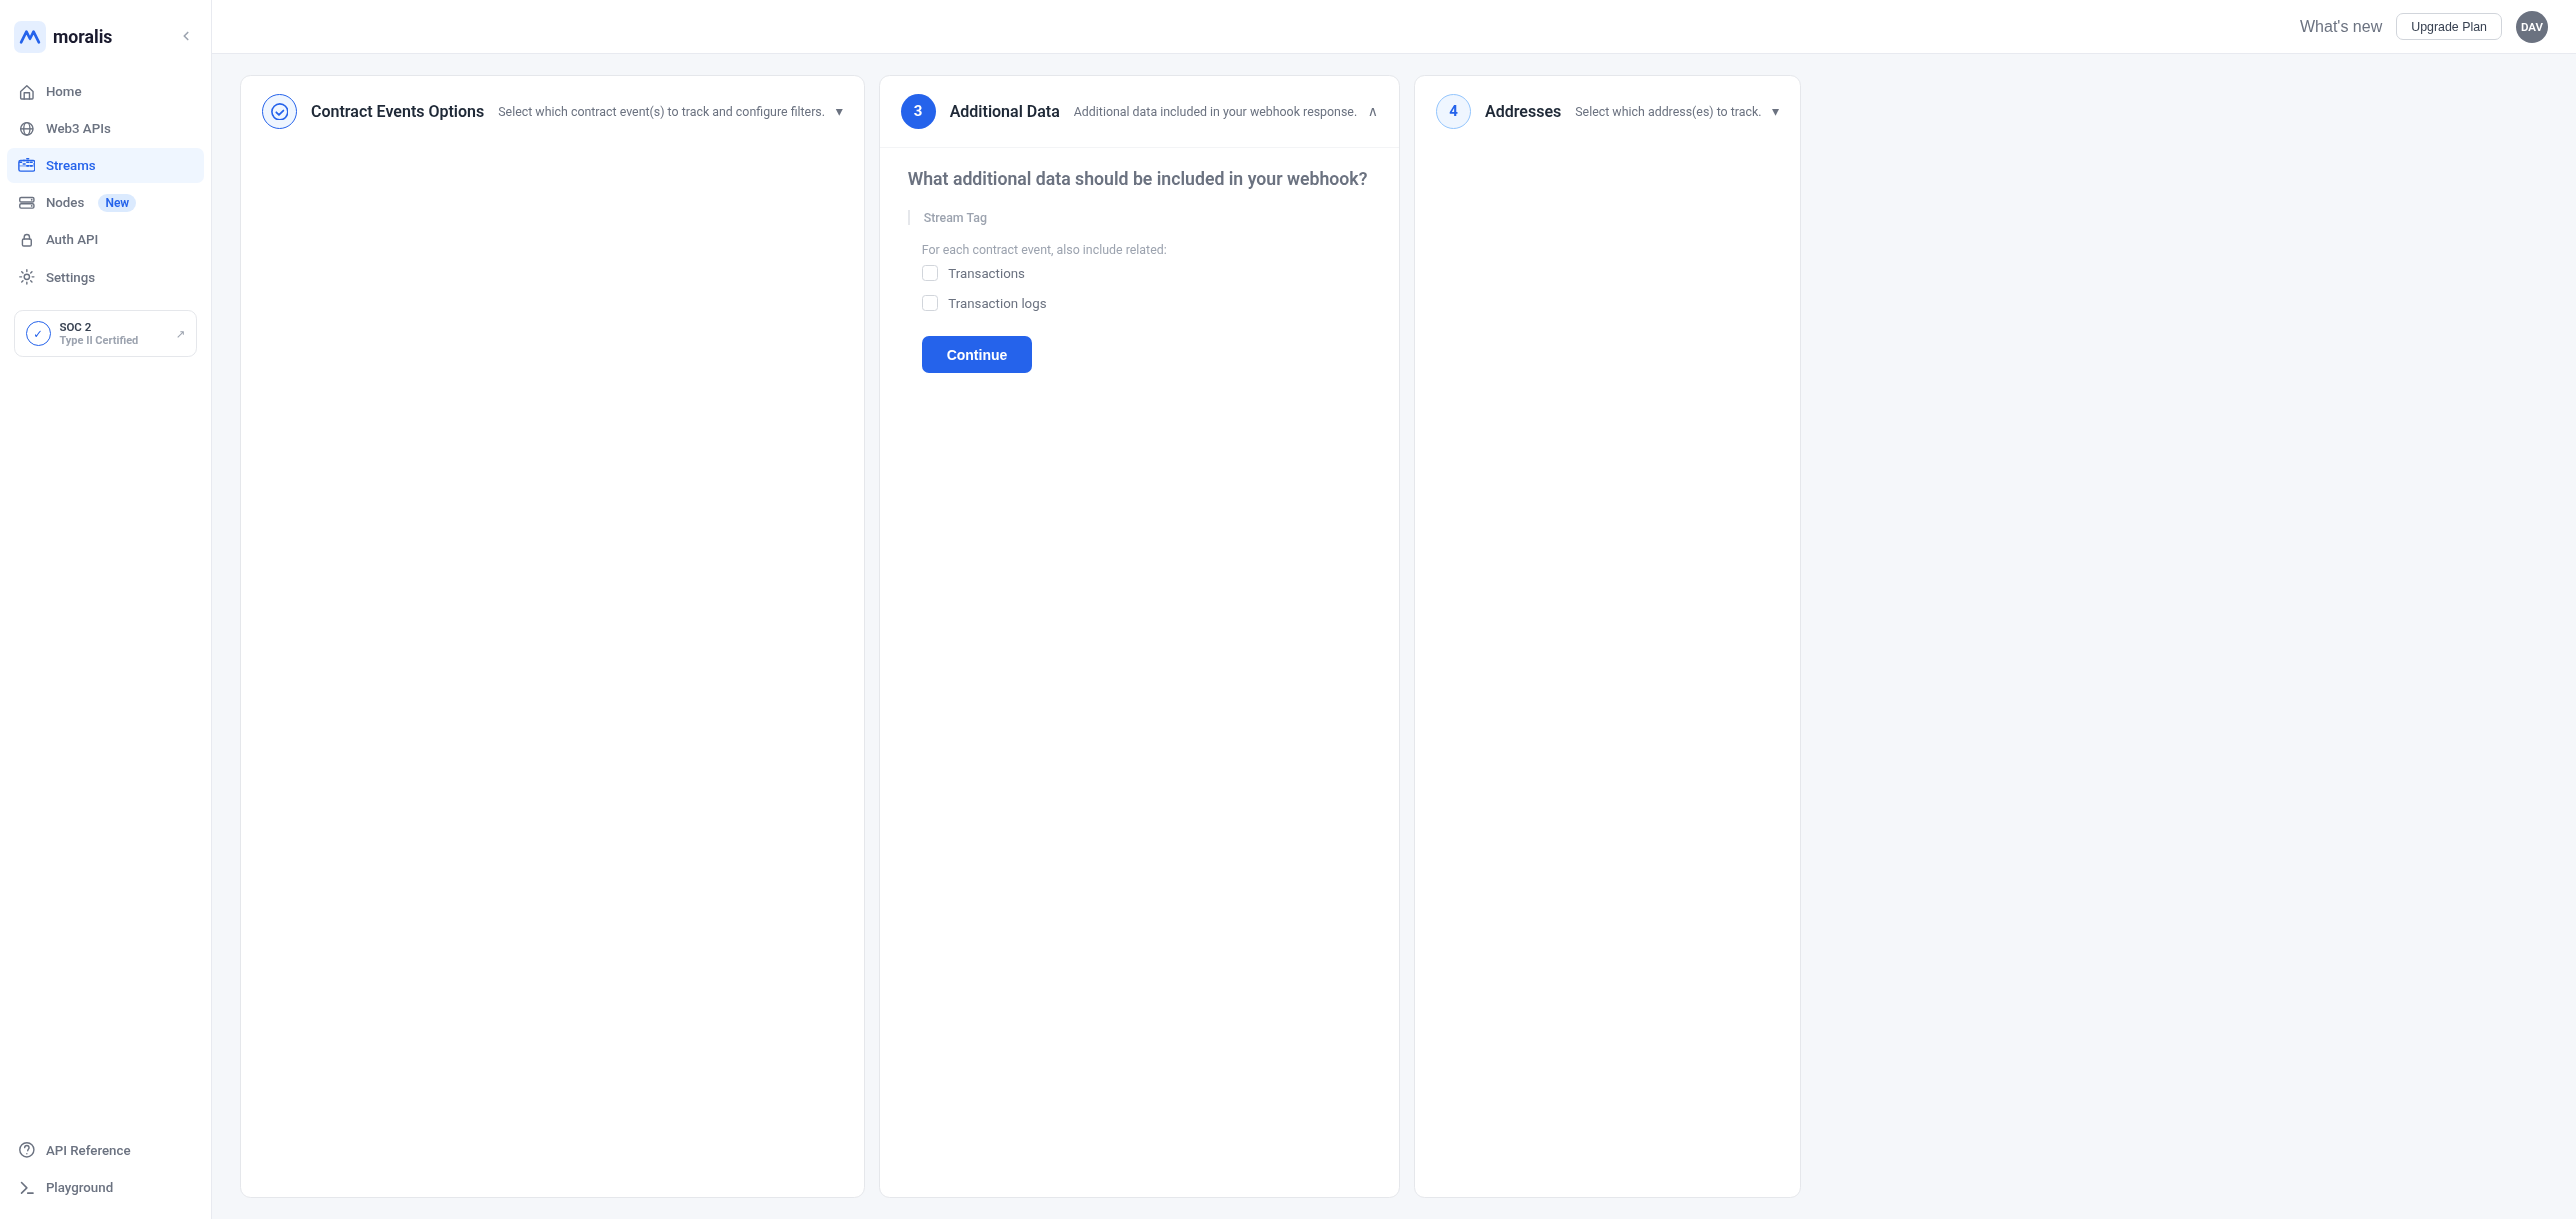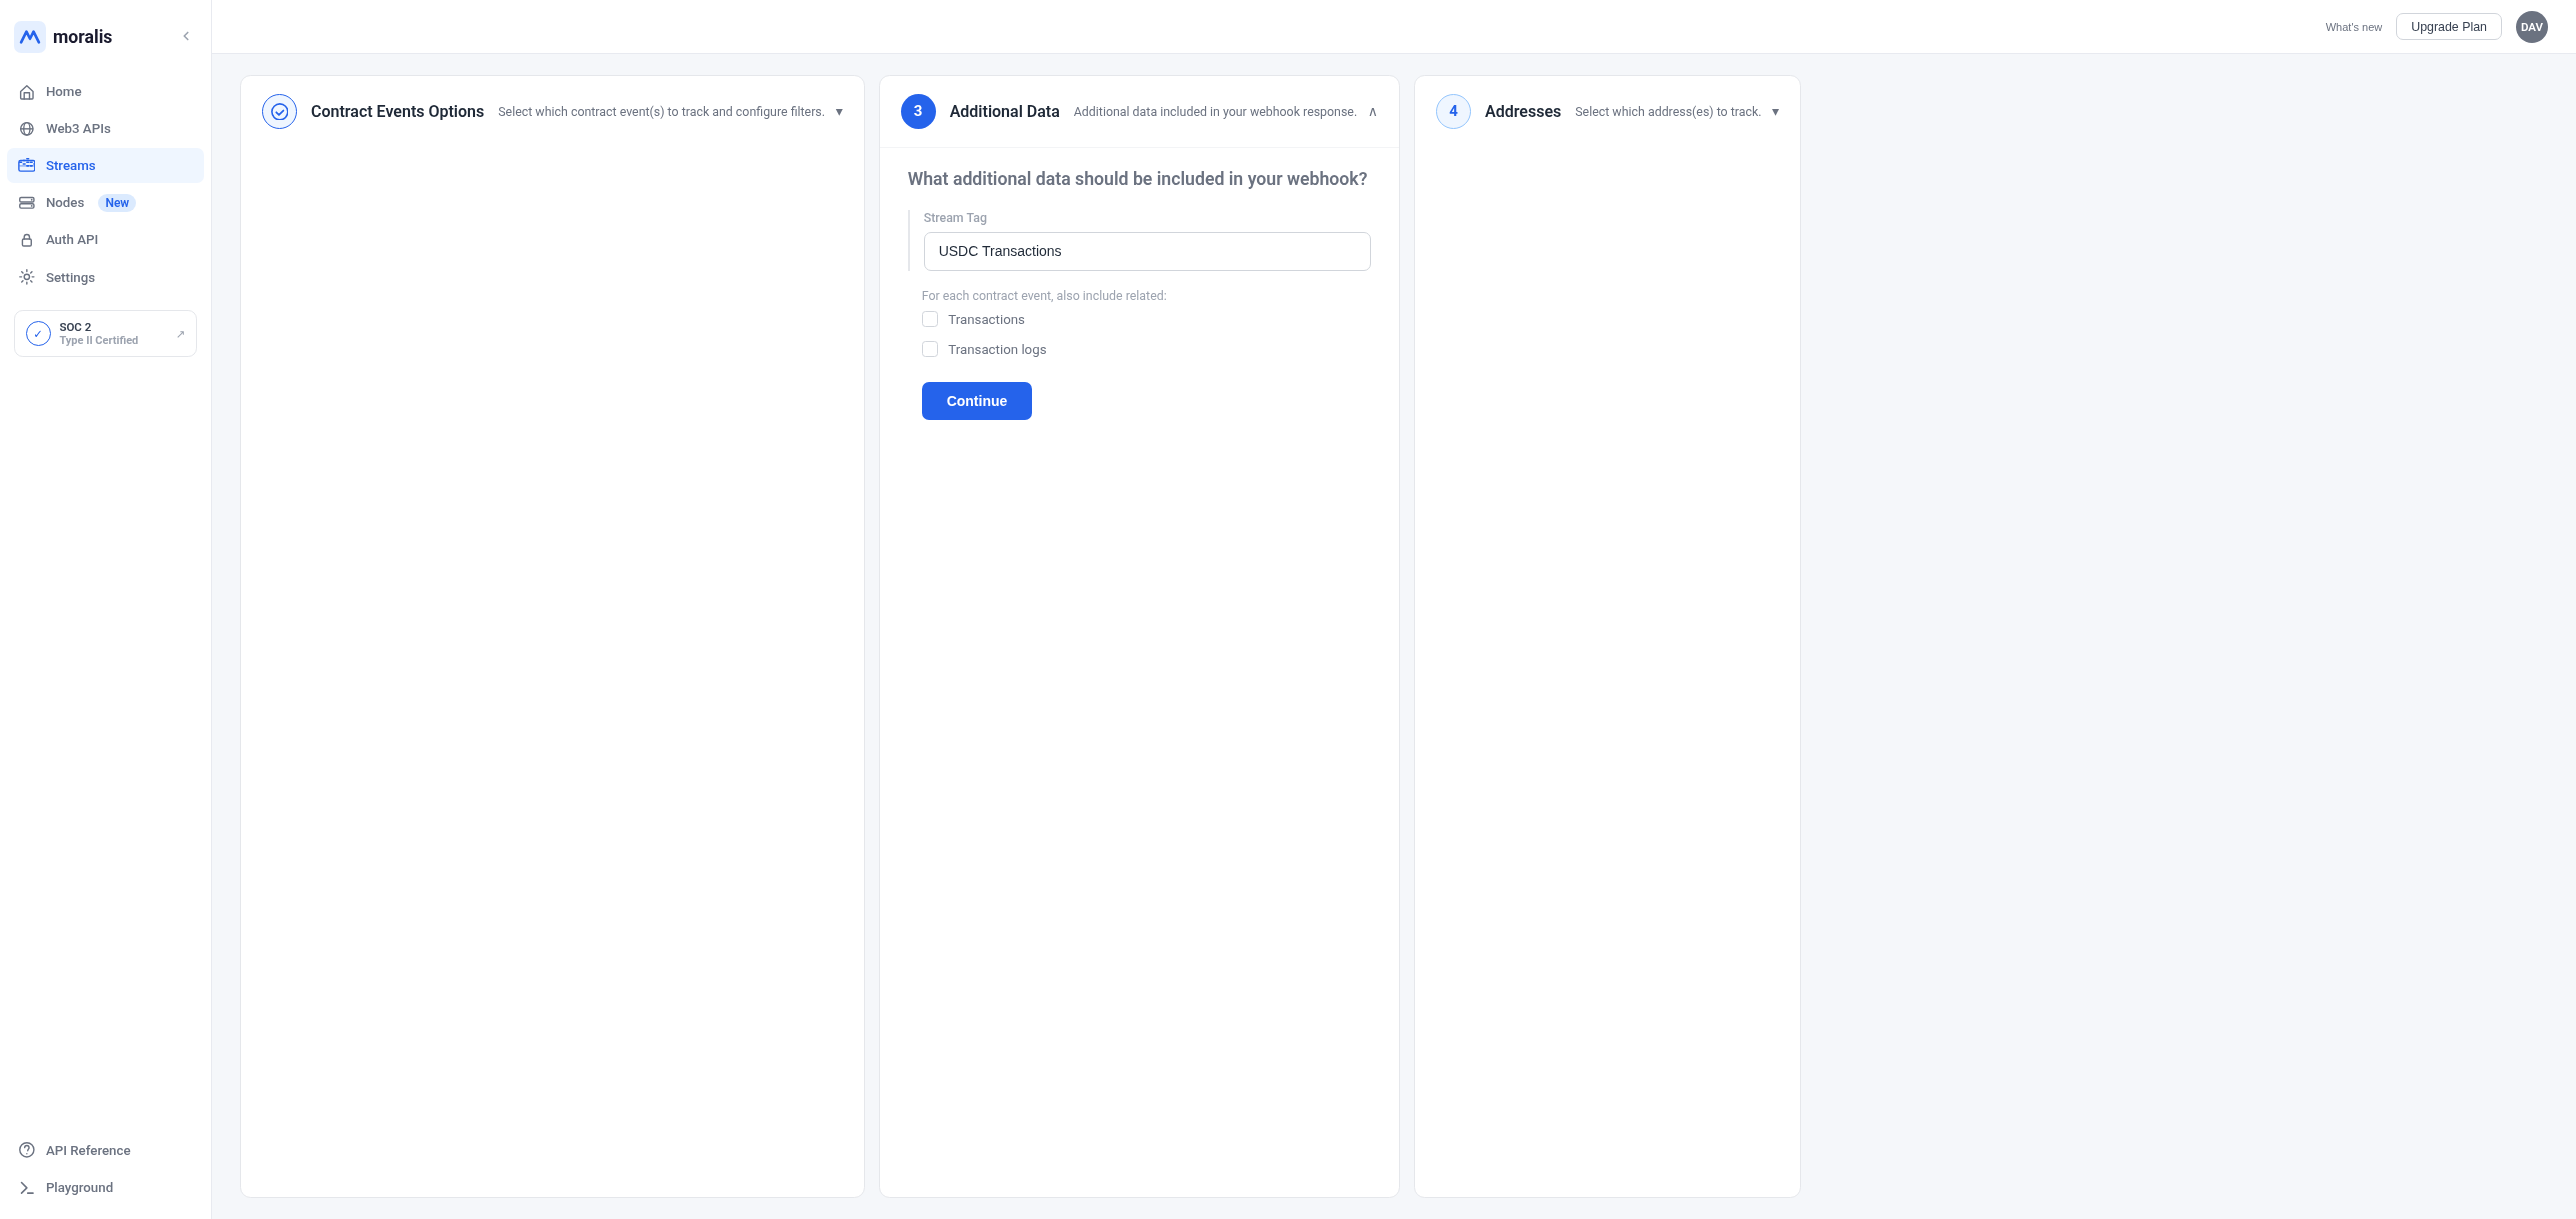--- a/index.html
+++ b/index.html
@@ -172,21 +172,21 @@
       border-bottom: 0.9px solid #e8eaf0;
       gap: 14px;
       min-height: 50px;
     }
 
     .whats-new-btn {
       background: none;
       border: none;
       cursor: pointer;
       color: #6b7280;
-      font-size: 11px;
+      font-size: 16px;
       font-weight: 500;
     }
 
     .upgrade-btn {
       border: 0.9px solid #d1d5db;
       background: #fff;
       border-radius: 7px;
       padding: 5.3px 14px;
       font-size: 12.4px;
       font-weight: 400;
@@ -532,21 +532,20 @@
         <div class="card-header-right">
           <span>Additional data included in your webhook response.</span>
           <span class="chevron-icon">∧</span>
         </div>
       </div>
       <div class="card-body">
         <div class="section-question">What additional data should be included in your webhook?</div>
 
         <div class="field-group">
           <label class="field-label">Stream Tag</label>
-          <input class="text-input" type="text" value="USDC Transactions" style="">
         </div>
 
         <div class="related-label">For each contract event, also include related:</div>
 
         <div class="checkbox-group">
           <label class="checkbox-item">
             <div class="checkbox-box"></div>
             <span class="checkbox-label">Transactions</span>
           </label>
           <label class="checkbox-item">

